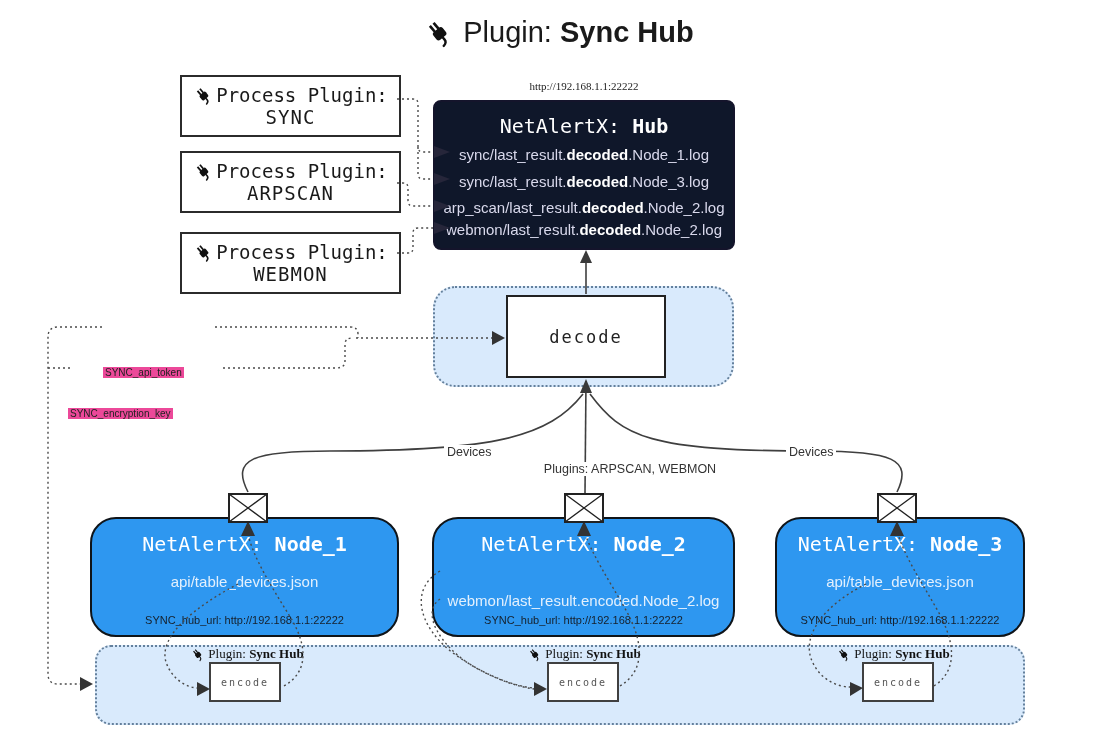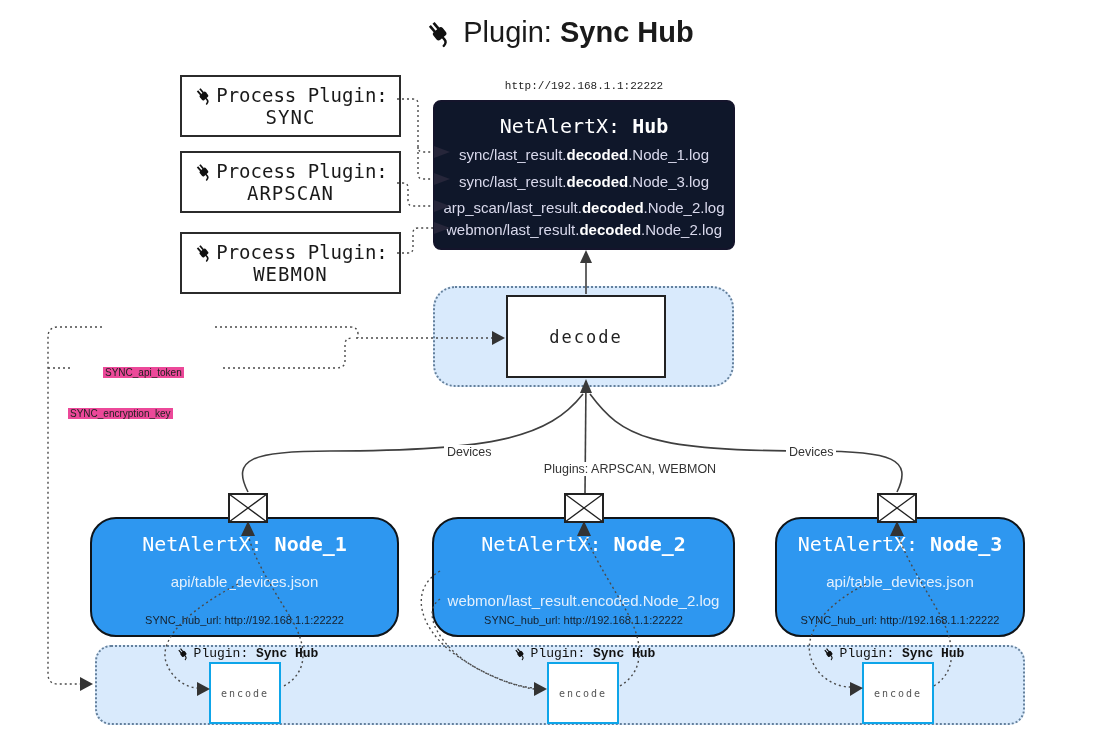--- a/index.html
+++ b/index.html
@@ -1,20 +1,20 @@
 <!DOCTYPE html>
 <html><head>
 <meta charset="utf-8">
 <style>
   html,body{margin:0;padding:0;background:#fff;}
   #canvas{position:relative;width:1117px;height:754px;background:#fff;overflow:hidden;
           font-family:"Liberation Sans",sans-serif;}
   .abs{position:absolute;}
   .mono{font-family:"DejaVu Sans Mono",monospace;}
-  .sans{font-family:Liberation Mono, monospace;}
+  .sans{font-family:Liberation Serif, serif;}
 
   
   .page-title{left:0;top:16px;width:100%;display:flex;align-items:center;justify-content:center;gap:8px;}
   .page-title .t{font-size:29px;color:#1a1a1a;}
   .page-title .t b{font-weight:700;}
 
   
   .pbox{left:180px;width:217px;height:58px;background:#fff;border:2px solid #2b2b2b;
         display:flex;flex-direction:column;align-items:center;justify-content:center;color:#1a1a1a;}
   .pbox .r1{display:flex;align-items:center;gap:2px;font-size:19px;}
@@ -45,21 +45,21 @@
   .node-title{left:0;top:13px;width:100%;text-align:center;font-size:20px;color:#fff;white-space:nowrap;}
   .node-title b{font-weight:700;}
   .nfile{left:0;width:100%;text-align:center;font-size:15px;color:#e3f0fd;white-space:nowrap;}
   .nurl{left:0;bottom:9px;width:100%;text-align:center;font-size:11px;color:#16202b;white-space:nowrap;}
 
   
   .bottom-bar{left:95px;top:645px;width:930px;height:80px;border-radius:16px;}
   .sp-label{top:646px;transform:translateX(-50%);display:flex;align-items:center;gap:3px;
             font-size:13px;color:#111;white-space:nowrap;}
   .sp-label b{font-weight:700;}
-  .encode-box{top:662px;width:72px;height:62px;background:#fff;border:2px solid #0ea5e9;box-sizing:border-box;
+  .encode-box{top:662px;width:72px;height:40px;background:#fff;border:2px solid #404040;box-sizing:border-box;
               display:flex;align-items:center;justify-content:center;font-size:10px;color:#555;letter-spacing:2px;}
 
   
   .edge-label{background:#fff;color:#333;font-size:12.5px;padding:0 3px;white-space:nowrap;margin-left:44px;}
 
   svg.overlay{left:0;top:0;pointer-events:none;}
   .plug{flex:0 0 auto;}
 </style>
 </head>
 <body>

